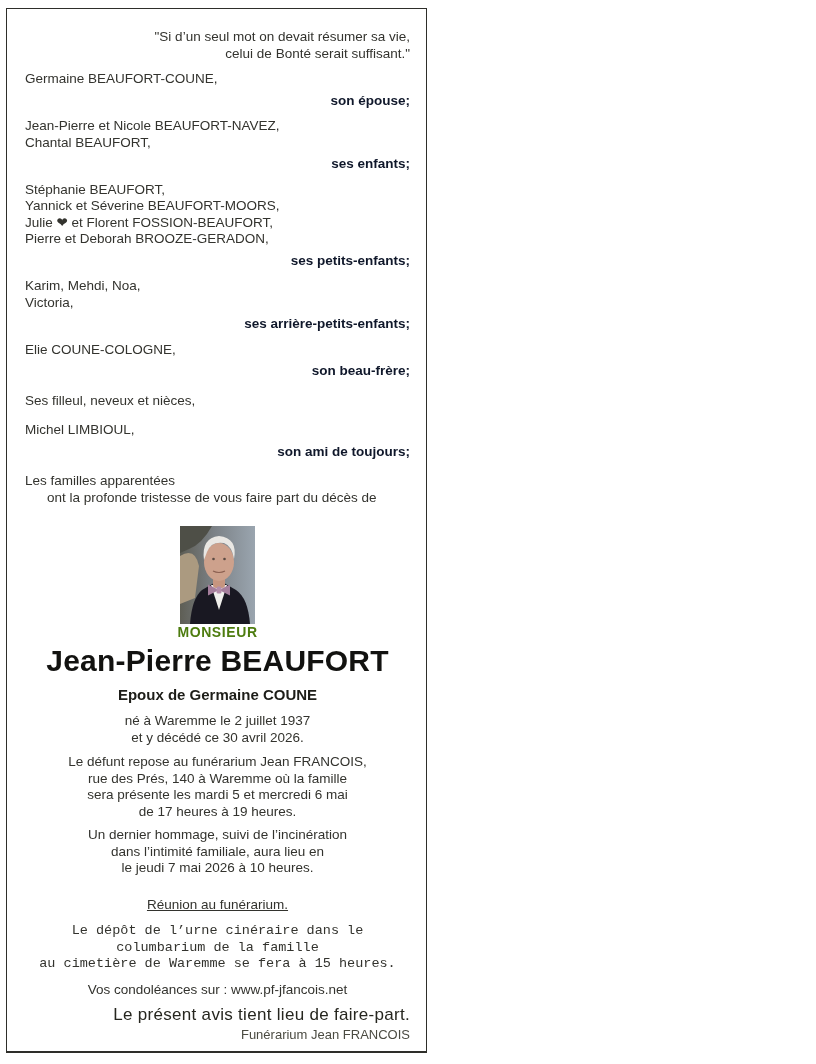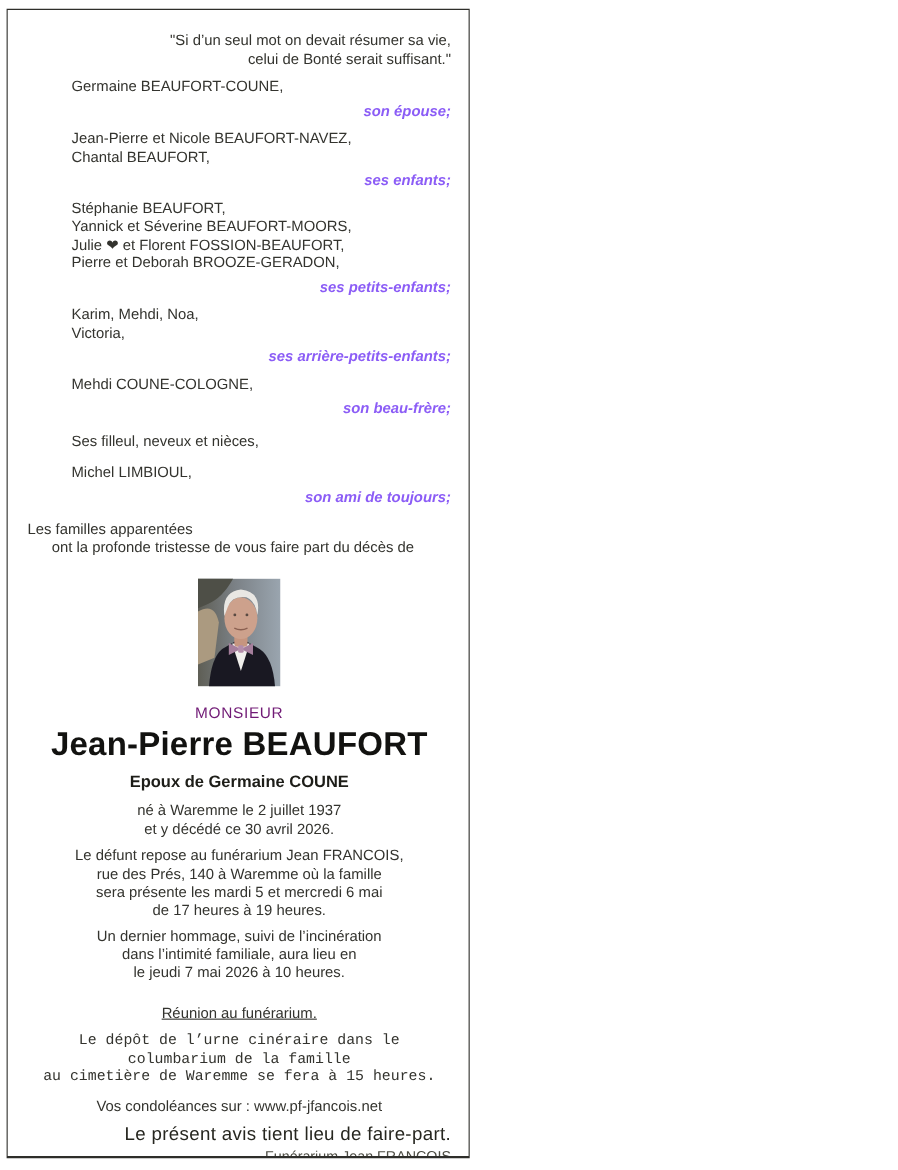--- a/index.html
+++ b/index.html
@@ -24,60 +24,59 @@
     border-bottom-width: 2px;
     background: #ffffff;
     padding: 19px 16px 0 18px;
     overflow: hidden;
   }
   .quote {
     text-align: right;
     font-size: 13.5px;
     line-height: 17px;
   }
-  .group { margin-top: 9px; margin-left: 40px; }
+  .group { margin-top: 9px; }
   .group.late { margin-top: 13px; }
   .name-line {
     font-size: 13.5px;
     line-height: 16.5px;
     text-align: left;
   }
   .relation-line {
     margin-top: 5px;
     font-size: 13.5px;
     line-height: 16.5px;
     font-weight: bold;
     text-align: right;
-    color: #8b5cf6;
-    font-style: italic;
+    color: #0f172a;
   }
   .families-line {
     margin-top: 13px;
     font-size: 13.5px;
     line-height: 16.5px;
   }
   .announce-line {
     margin-top: 0;
     padding-left: 22px;
     font-size: 13.5px;
     line-height: 16.5px;
   }
   .photo-wrap {
     margin-top: 20px;
     text-align: center;
     line-height: 0;
   }
   .photo-wrap svg { display: inline-block; }
   .civility {
-    margin-top: 16px;
+    margin-top: 0;
     text-align: center;
     font-size: 14px;
-    font-weight: normal;
+    font-weight: bold;
     letter-spacing: 0.6px;
-    color: #701a75;
+    color: #4d7c0f;
   }
   .deceased-name {
     margin-top: 3px;
     text-align: center;
     font-size: 30px;
     line-height: 36px;
     font-weight: bold;
     letter-spacing: 0.2px;
     color: #121210;
   }
@@ -146,21 +145,21 @@
       <div class="relation-line">ses petits-enfants;</div>
     </div>
 
     <div class="group">
       <div class="name-line">Karim, Mehdi, Noa,</div>
       <div class="name-line">Victoria,</div>
       <div class="relation-line">ses arrière-petits-enfants;</div>
     </div>
 
     <div class="group">
-      <div class="name-line">Mehdi COUNE-COLOGNE,</div>
+      <div class="name-line">Elie COUNE-COLOGNE,</div>
       <div class="relation-line">son beau-frère;</div>
     </div>
 
     <div class="group late">
       <div class="name-line">Ses filleul, neveux et nièces,</div>
     </div>
 
     <div class="group late">
       <div class="name-line">Michel LIMBIOUL,</div>
       <div class="relation-line">son ami de toujours;</div>

